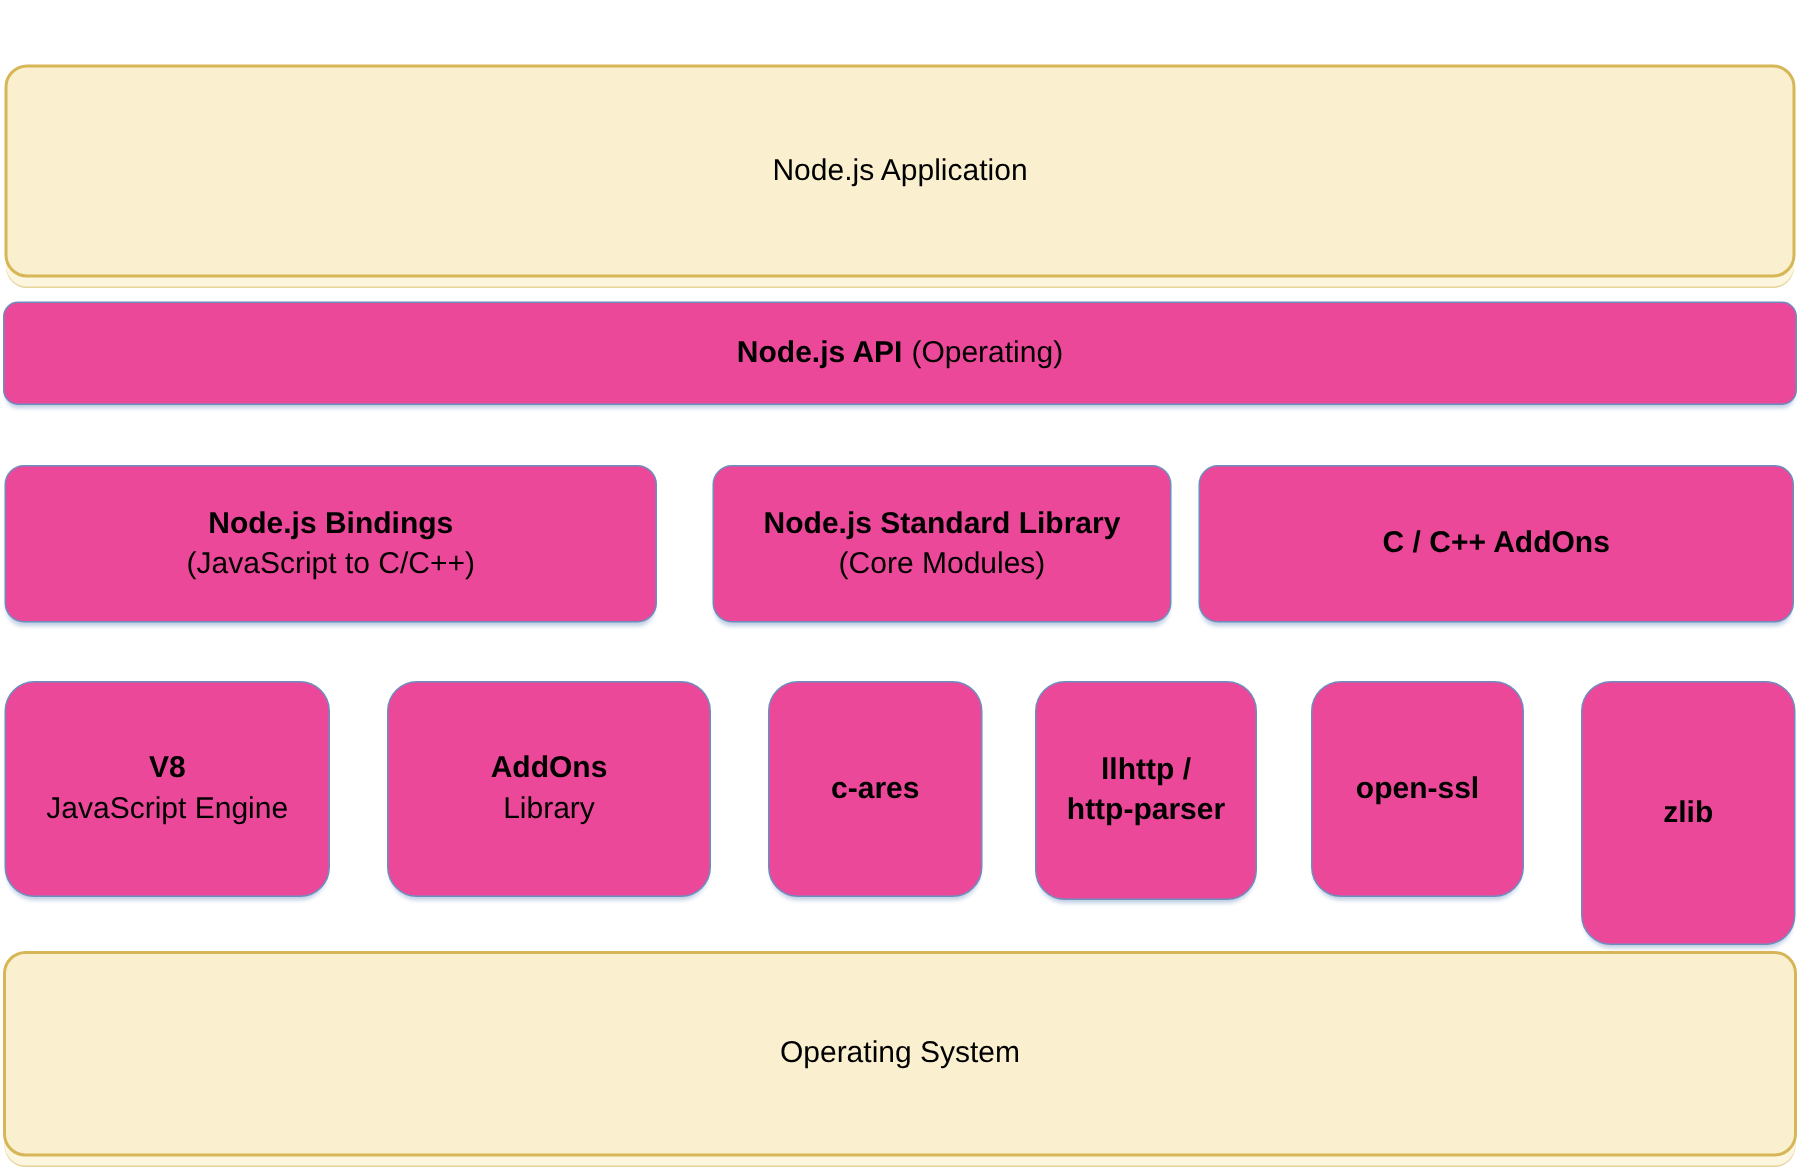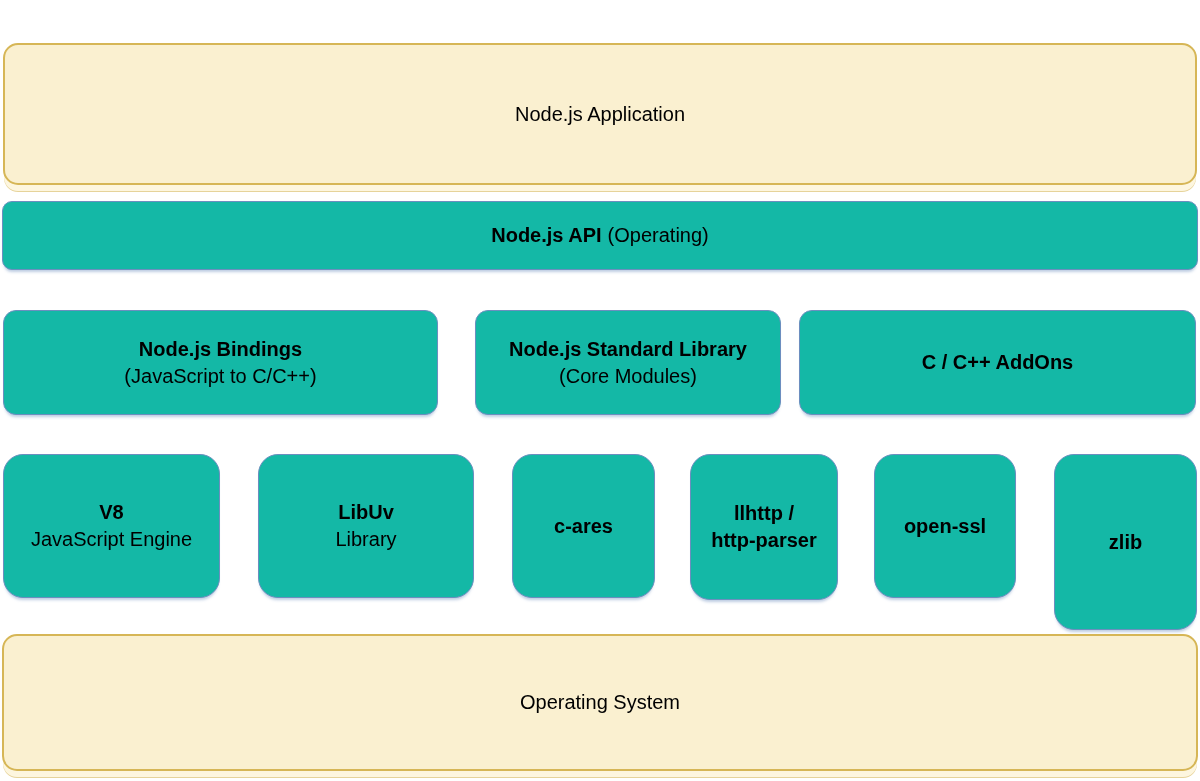--- a/index.html
+++ b/index.html
@@ -26,21 +26,21 @@
     text-align: center;
     font-size: 20px;
     line-height: 1.35;
   }
   .yellow {
     background: #FAF0D0;
     border: 2px solid #D6B656;
     box-shadow: 0 7px 0 -1px #FDF6DF, 0 8px 0 -1px rgba(214,182,86,0.6);
   }
   .blue {
-    background: #14b8a6;
+    background: #ec4899;
     border: 1.5px solid #6C8EBF;
     box-shadow: 0 4px 3px -2px rgba(108,142,191,0.45);
   }
   .r-lg  { border-radius: 15px; }
   .r-md  { border-radius: 10px; }
   .r-mid { border-radius: 13px; }
   .r-big { border-radius: 20px; }
   .title { font-weight: bold; }
   .subtitle { font-weight: normal; }
   .prewrap { white-space: pre-line; }
@@ -87,21 +87,21 @@
   <div id="addons" class="box blue r-mid">
     <div class="title">C / C++ AddOns</div>
   </div>
 
   <div id="v8" class="box blue r-big">
     <div class="title">V8</div>
     <div class="subtitle">JavaScript Engine</div>
   </div>
 
   <div id="libuv" class="box blue r-big">
-    <div class="title">LibUv</div>
+    <div class="title">AddOns</div>
     <div class="subtitle">Library</div>
   </div>
 
   <div id="cares" class="box blue r-big">
     <div class="title">c-ares</div>
   </div>
 
   <div id="llhttp" class="box blue r-big">
     <div class="title prewrap">llhttp /
 http-parser</div>

